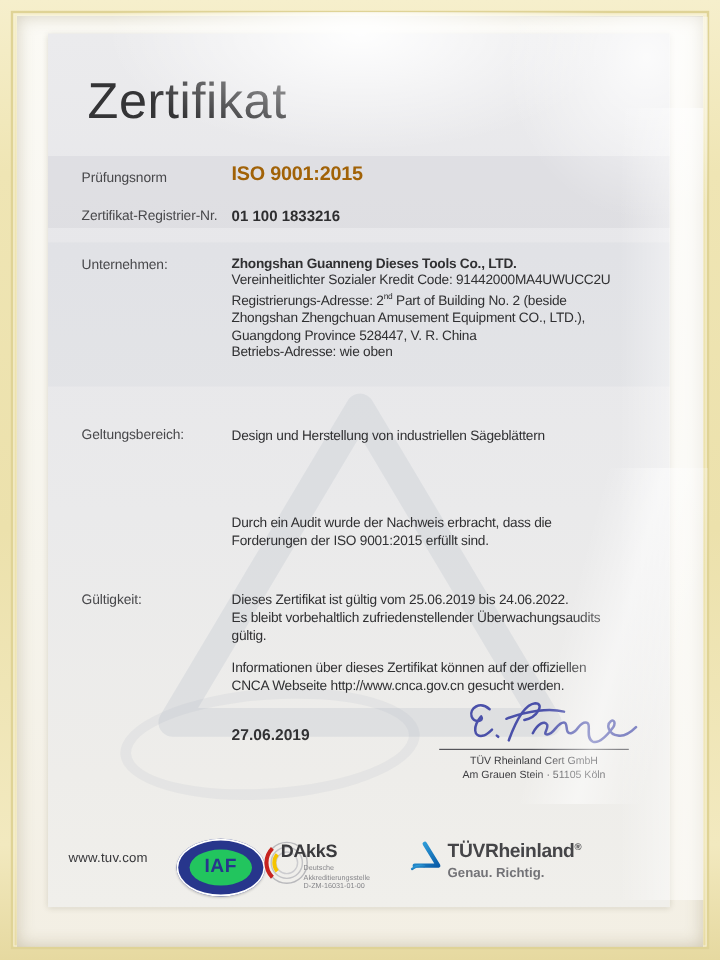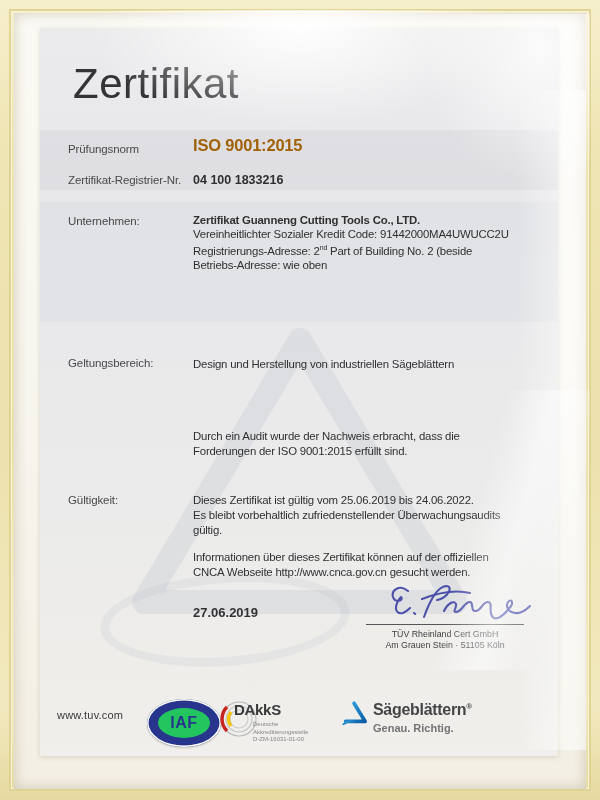--- a/index.html
+++ b/index.html
@@ -97,27 +97,29 @@
 <svg class="wm" viewBox="0 0 344 292">
   <path d="M172 14 L328 276 L16 276 Z" fill="none" stroke="#d0d4d9" stroke-width="24" stroke-linejoin="round"></path>
 </svg>
 <div class="seal"></div>
 
 <div class="abs title">Zertifikat</div>
 
 <div class="abs lbl" style="left:68px; top:143px;">Prüfungsnorm</div>
 <div class="abs norm-val">ISO 9001:2015</div>
 <div class="abs lbl" style="left:68px; top:174px;">Zertifikat-Registrier-Nr.</div>
-<div class="abs reg-val">04 100 1833216</div>
+<div class="abs reg-val">01 100 1833216</div>
 
 <div class="abs lbl" style="left:68px; top:215px;">Unternehmen:</div>
 <div class="abs val company-block">
-  <div class="b">Zertifikat Guanneng Cutting Tools Co., LTD.</div>
+  <div class="b">Zhongshan Guanneng Dieses Tools Co., LTD.</div>
   <div>Vereinheitlichter Sozialer Kredit Code: 91442000MA4UWUCC2U</div>
   <div><span>Registrierungs-Adresse: 2</span><sup class="small">nd</sup><span> Part of Building No. 2 (beside</span></div>
+  <div>Zhongshan Zhengchuan Amusement Equipment CO., LTD.),</div>
+  <div>Guangdong Province 528447, V. R. China</div>
   <div>Betriebs-Adresse: wie oben</div>
 </div>
 
 <div class="abs lbl" style="left:68px; top:357px;">Geltungsbereich:</div>
 <div class="abs val" style="left:193px; top:357px;">Design und Herstellung von industriellen Sägeblättern</div>
 
 <div class="abs val audit-block" style="left:193px; top:429px;">
   <div>Durch ein Audit wurde der Nachweis erbracht, dass die</div>
   <div>Forderungen der ISO 9001:2015 erfüllt sind.</div>
 </div>
@@ -176,19 +178,19 @@
 <svg class="tuv-tri" viewBox="0 0 60 56">
   <defs>
     <linearGradient id="tb" x1="0" y1="0" x2="1" y2="1">
       <stop offset="0" stop-color="#36a9e1"></stop>
         <stop offset="1" stop-color="#0a5ca8"></stop>
     </linearGradient>
   </defs>
   <path d="M30,7 L54,46 L12,46" fill="none" stroke="url(#tb)" stroke-width="8" stroke-linejoin="round" stroke-linecap="round"></path>
   <path d="M7,52 C14,47 22,45 29,47" fill="none" stroke="url(#tb)" stroke-width="4" stroke-linecap="round"></path>
 </svg>
-<div class="abs tuv-brand"><span>Sägeblättern</span><sup>®</sup></div>
+<div class="abs tuv-brand"><span>TÜVRheinland</span><sup>®</sup></div>
 <div class="abs tuv-tagline">Genau. Richtig.</div>
 
 <div class="glare-top"></div>
 <div class="glare-topright"></div>
 <div class="glare-right"></div>
 <div class="glare-diag"></div>
 
 </body></html>

